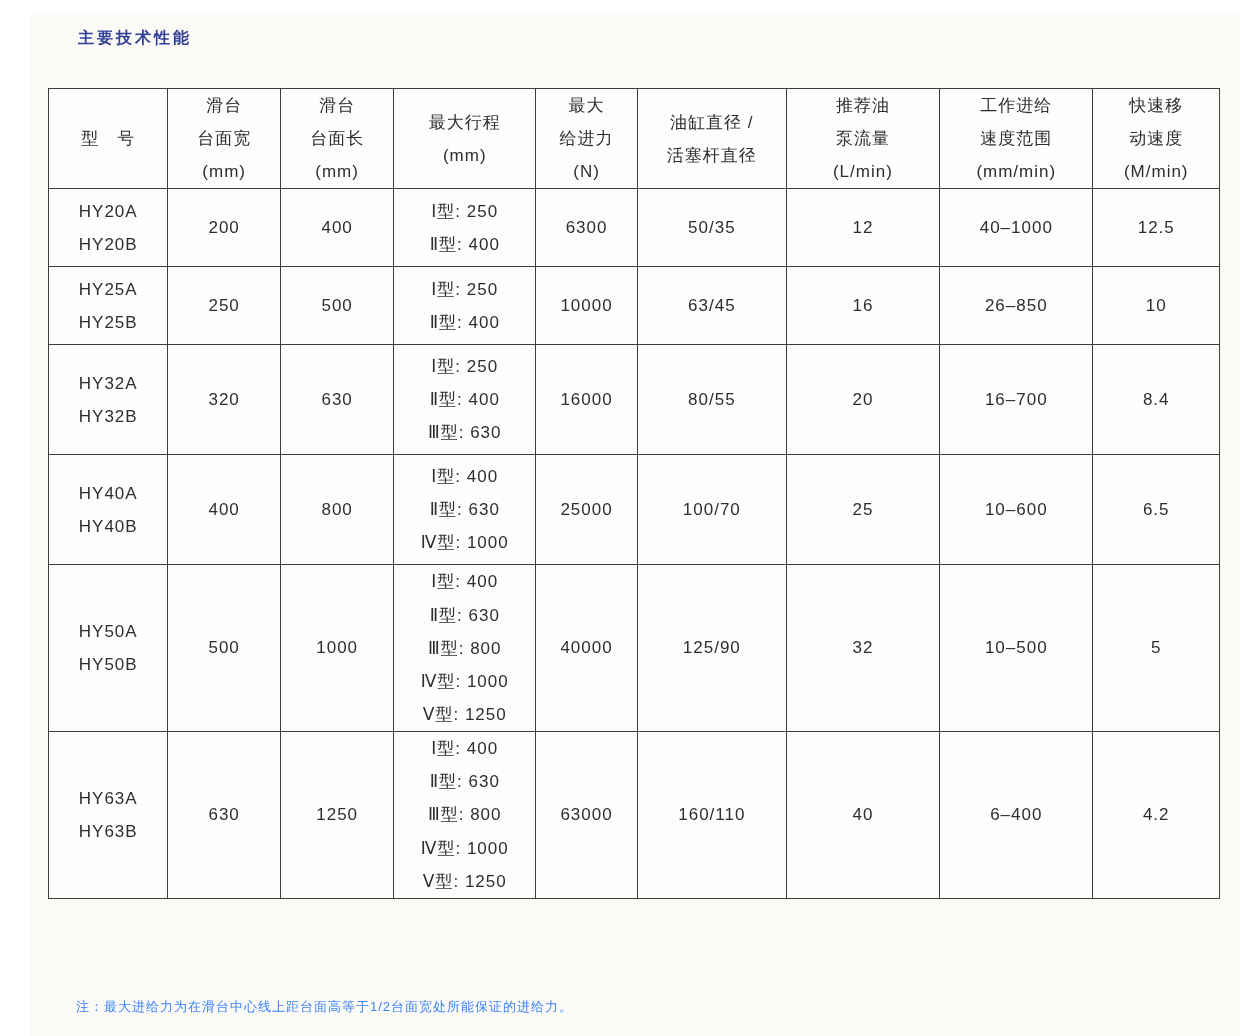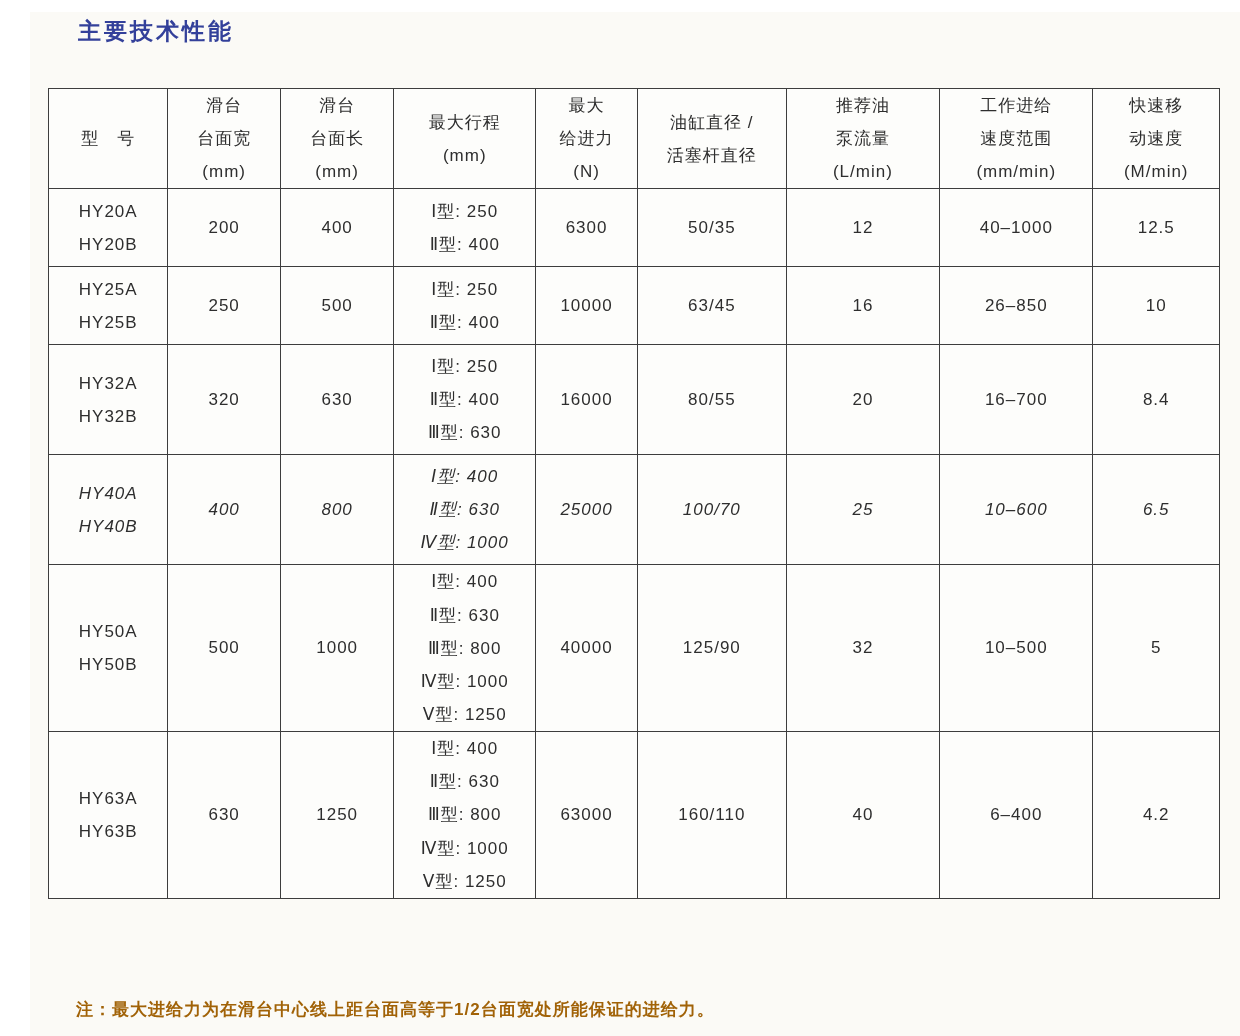--- a/index.html
+++ b/index.html
@@ -6,22 +6,22 @@
   body{
     width:1240px;height:1036px;position:relative;background:#ffffff;
     font-family:"Liberation Sans","DejaVu Sans",sans-serif;
     -webkit-font-smoothing:antialiased;
   }
   .content-panel{
     position:absolute;left:30px;top:12px;right:0;bottom:0;
     background:var(--page-bg,#fbfaf6);
   }
   .page-title{
-    position:absolute;left:78px;top:16px;
-    font-size:23px;font-weight:bold;letter-spacing:3px;
+    position:absolute;left:78px;top:28px;
+    font-size:16px;font-weight:bold;letter-spacing:3px;
     color:var(--title-color,#33409a);
   }
   table.spec-table{
     position:absolute;left:48px;top:88px;width:1172px;
     border-collapse:collapse;table-layout:fixed;
     background:#fdfdfb;
   }
   table.spec-table th,
   table.spec-table td{
     border:1px solid var(--border-color,#3d3d3d);
@@ -29,22 +29,22 @@
     color:var(--text-color,#2e2e2e);
     font-size:17px;font-weight:normal;padding:0;
   }
   table.spec-table thead th{
     height:92px;line-height:1.75;letter-spacing:2px;
   }
   .cell-lines div{line-height:1.95;letter-spacing:1px;}
   table.spec-table td{letter-spacing:1px;}
   .page-note{
     position:absolute;left:76px;top:998px;
-    font-size:17px;font-weight:700;letter-spacing:1px;
-    color:#a16207;
+    font-size:13px;font-weight:400;letter-spacing:1px;
+    color:#3b82f6;
   }
 </style>
 </head>
 <body>
 
 <div class="content-panel"></div>
 
 <div class="page-title">主要技术性能</div>
 
 <table class="spec-table">
@@ -180,21 +180,21 @@
             <div>Ⅱ型: 400</div>
             <div>Ⅲ型: 630</div>
           </div>
         </td>
         <td>16000</td>
         <td>80/55</td>
         <td>20</td>
         <td>16–700</td>
         <td>8.4</td>
       </tr>
-      <tr style="height: 110px; font-style: italic;">
+      <tr style="height: 110px;">
         <td>
           <div class="cell-lines">
             <div>HY40A</div>
             <div>HY40B</div>
           </div>
         </td>
         <td>400</td>
         <td>800</td>
         <td>
           <div class="cell-lines">

